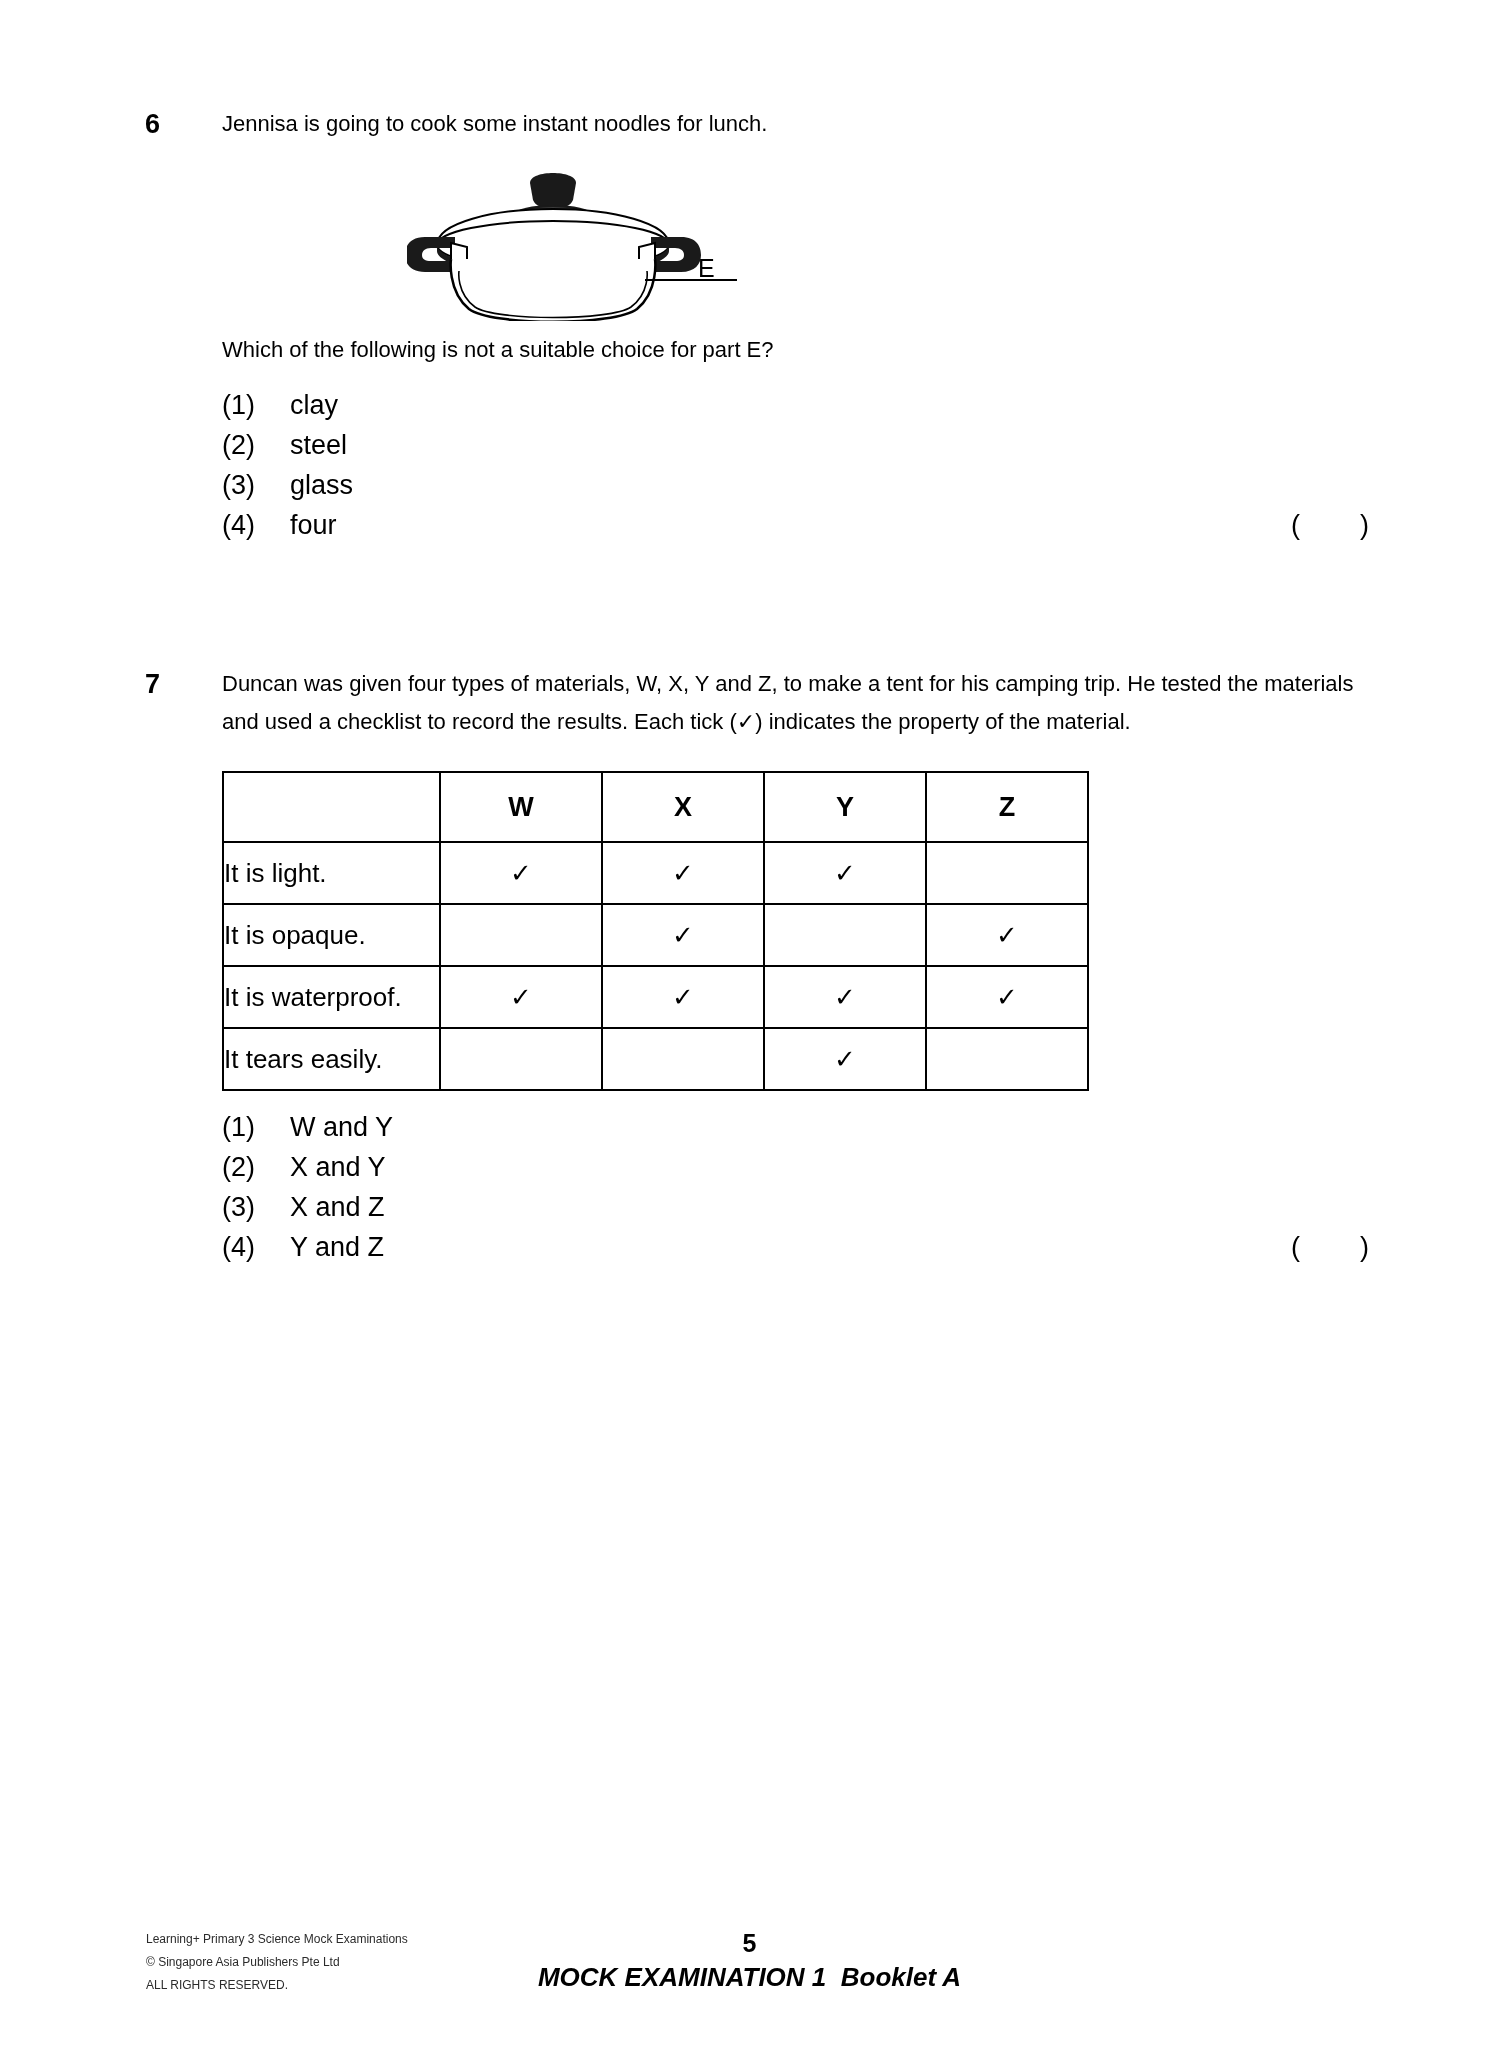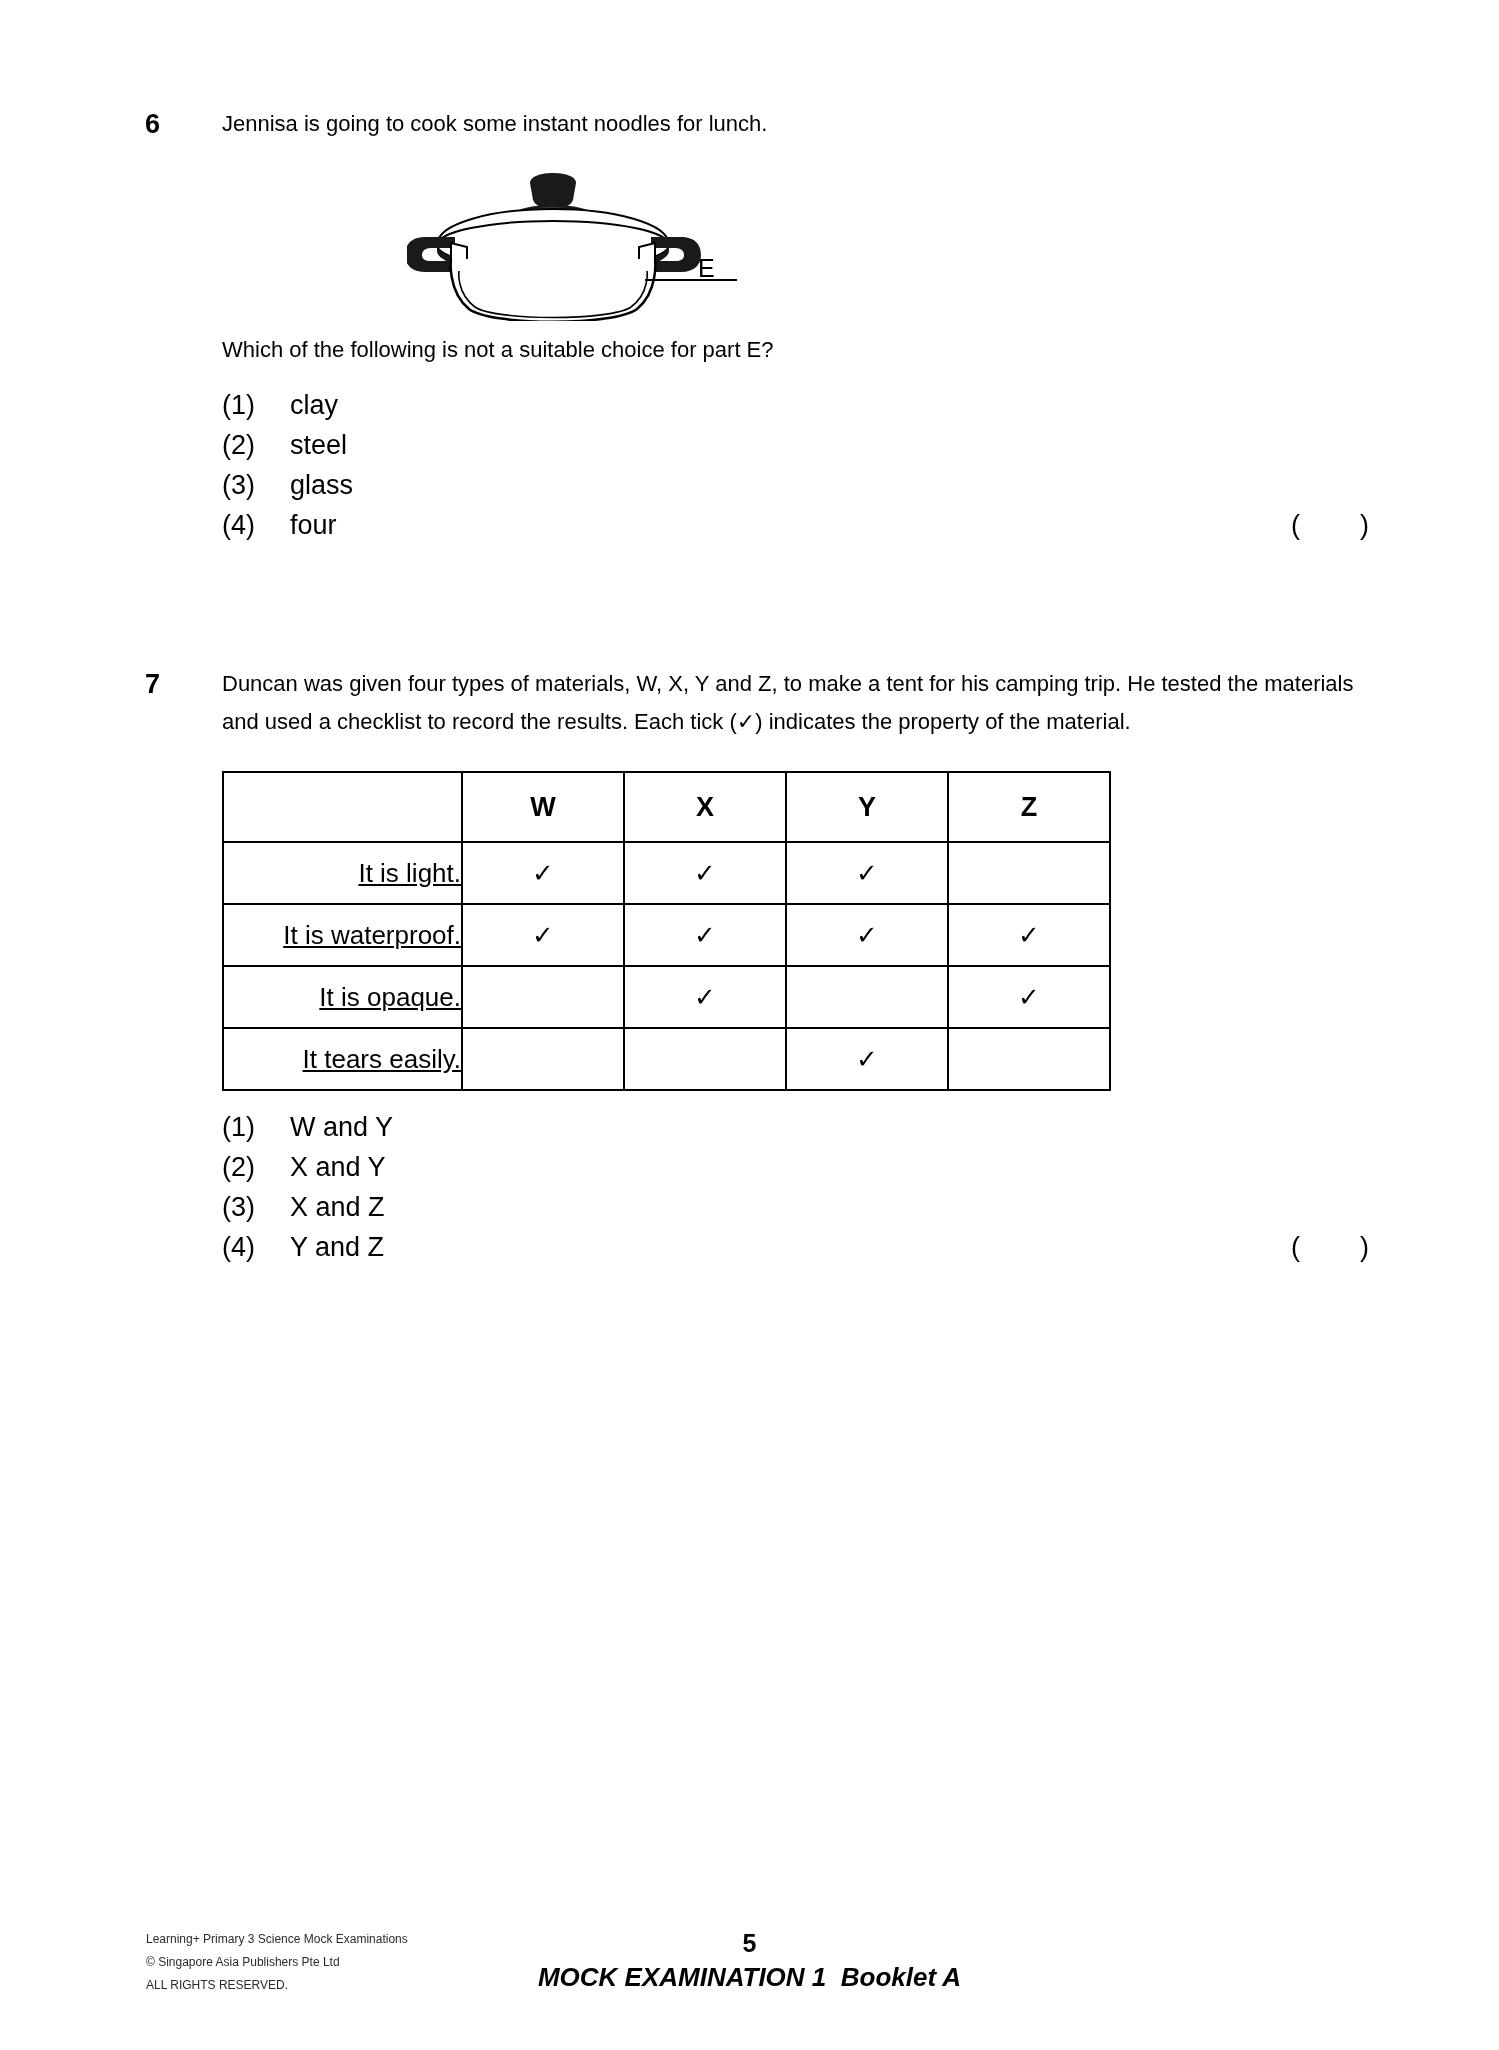--- a/index.html
+++ b/index.html
@@ -98,23 +98,21 @@
   }
   .prop-table td, .prop-table th {
     border: 2px solid #000000;
     height: 60px;
     font-size: 26px;
     font-weight: normal;
     padding: 0;
   }
   .prop-table .row-label {
     width: 215px;
-    text-align: right;
-    padding-left: 22px;
-    text-decoration: underline;
+    text-align: left;
   }
   .prop-table .mat-col {
     width: 160px;
     text-align: center;
   }
   .prop-table thead th {
     font-weight: bold;
     font-size: 27px;
     height: 68px;
     text-align: center;
@@ -243,31 +241,31 @@
         </thead>
         <tbody>
           <tr>
             <td class="row-label">It is light.</td>
             <td class="mat-col tick">✓</td>
             <td class="mat-col tick">✓</td>
             <td class="mat-col tick">✓</td>
             <td class="mat-col tick"></td>
           </tr>
           <tr>
+            <td class="row-label">It is opaque.</td>
+            <td class="mat-col tick"></td>
+            <td class="mat-col tick">✓</td>
+            <td class="mat-col tick"></td>
+            <td class="mat-col tick">✓</td>
+          </tr>
+          <tr>
             <td class="row-label">It is waterproof.</td>
             <td class="mat-col tick">✓</td>
             <td class="mat-col tick">✓</td>
             <td class="mat-col tick">✓</td>
-            <td class="mat-col tick">✓</td>
-          </tr>
-          <tr>
-            <td class="row-label">It is opaque.</td>
-            <td class="mat-col tick"></td>
-            <td class="mat-col tick">✓</td>
-            <td class="mat-col tick"></td>
             <td class="mat-col tick">✓</td>
           </tr>
           <tr>
             <td class="row-label">It tears easily.</td>
             <td class="mat-col tick"></td>
             <td class="mat-col tick"></td>
             <td class="mat-col tick">✓</td>
             <td class="mat-col tick"></td>
           </tr>
         </tbody>

